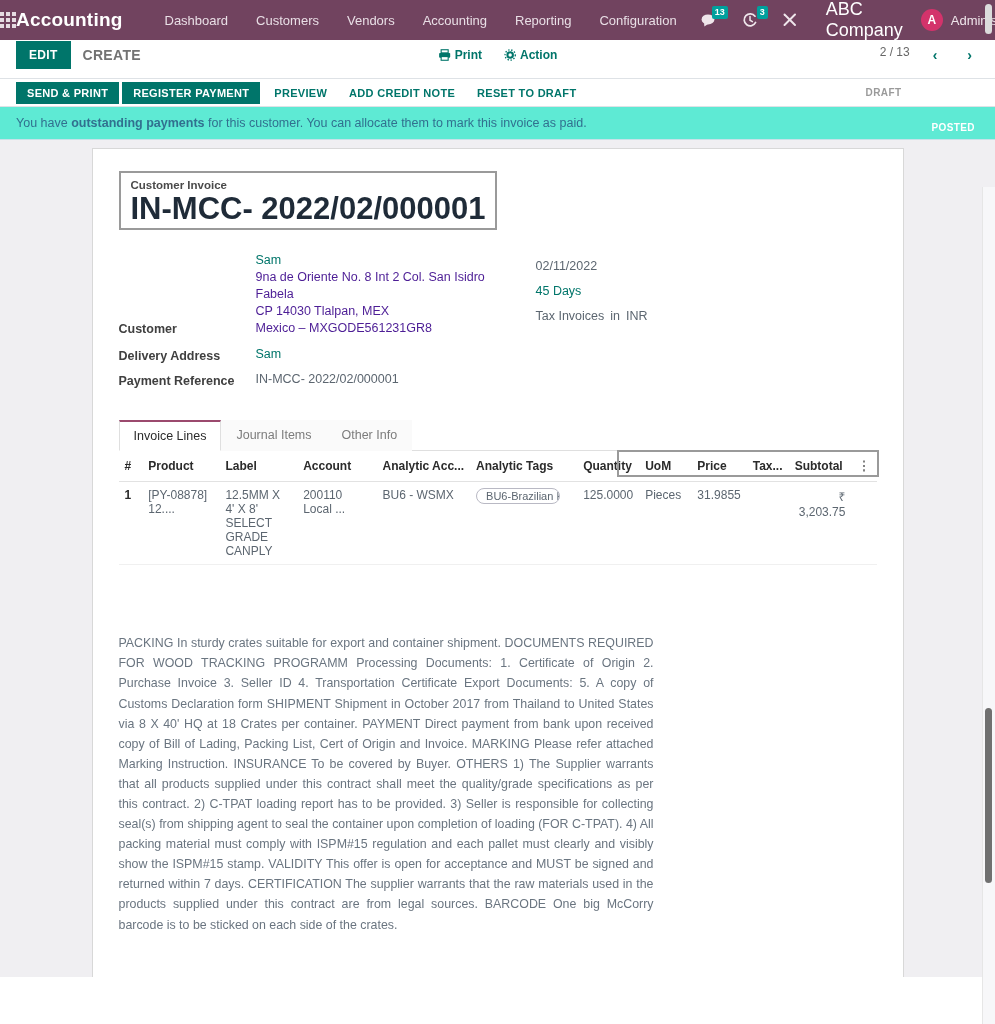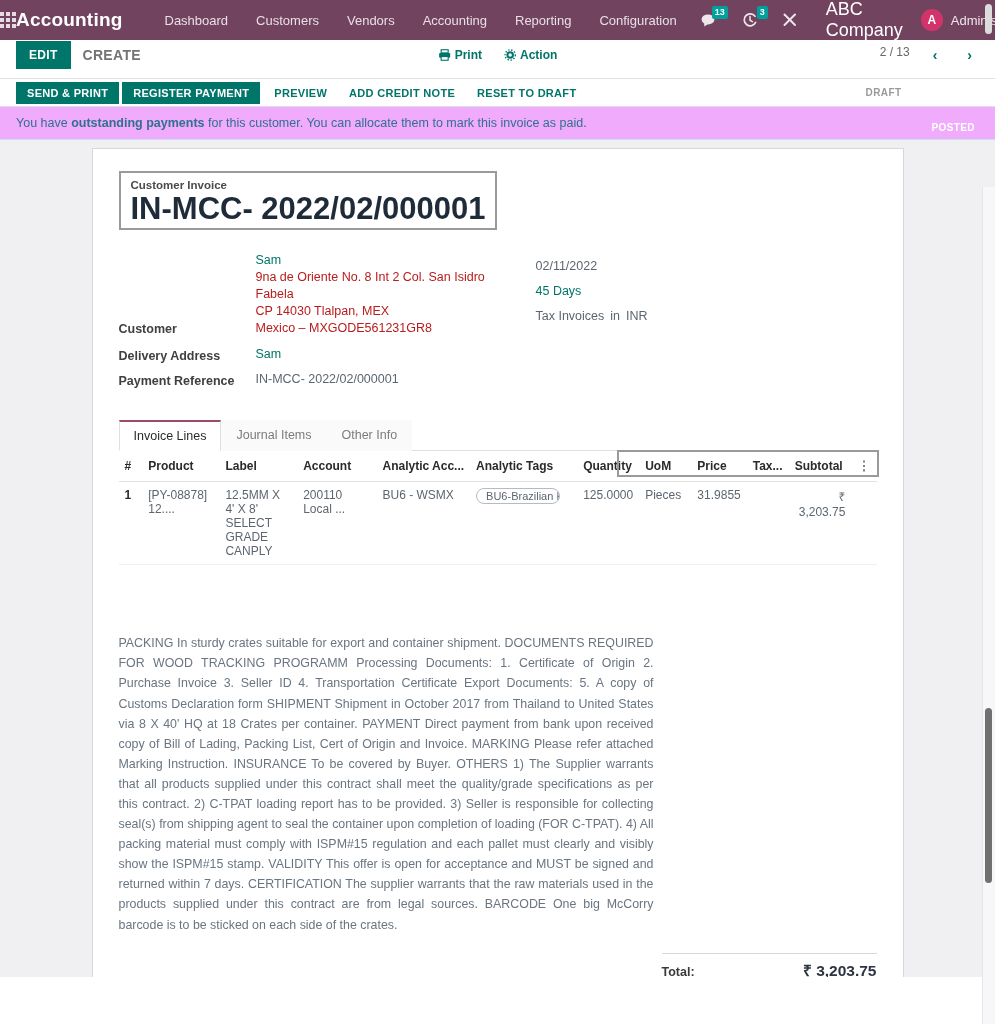--- a/index.html
+++ b/index.html
@@ -111,21 +111,21 @@
   }
   .sb-stage.active { background:#71435f; color:#fff; padding-right:20px;margin-top:48px; }
   .sb-stage.active:before {
     content:""; position:absolute; left:-1px; top:0; bottom:0; width:14px;
     background:#fff;
     clip-path: polygon(0 0, 0 100%, 100% 50%);
   }
 
   
   .alert-bar {
-    background:#f0abfc; color:#31708f; font-size:12.5px;
+    background:#5eead4; color:#31708f; font-size:12.5px;
     padding:9px 16px; border-bottom:1px solid #c8e2e9;
   }
   .alert-bar b { font-weight:bold; }
 
   
   .content-area { background:#f0eff2; padding: 0; height: calc(1024px - 40px - 84px - 29px - 34px); overflow:hidden; }
   .sheet {
     background:#fff; border:1px solid #d8d8d8; margin: 8px auto 0 auto;
     width: 812px; padding: 22px 26px 20px 26px;
     min-height: 850px;
@@ -143,21 +143,21 @@
   .fields { display:flex; gap: 0; }
   .fields-left { width: 395px; }
   .fields-right { flex:1; padding-left: 8px; }
   .frow { display:flex; margin-bottom: 4px; align-items:flex-end;gap:11px; }
   .flabel {
     width:126px; font-weight:bold; font-size:12.5px; color:#404040; flex-shrink:0;
     padding-top:1px;
   }
   .fval { font-size:12.5px; color:#5c6670; line-height:1.35; }
   .fval.link { color:#00756a; cursor:pointer; }
-  .addr-line { color:#b91c1c; font-size:12.5px; line-height:1.35; }
+  .addr-line { color:#4c1d95; font-size:12.5px; line-height:1.35; }
 
   .date-box { border:2px solid #9a9a9a; display:inline-block; padding: 4px 14px 4px 6px; }
   .date-box .flabel { width: 96px; }
   .frow-tight { margin-bottom:2px; }
   .rcol { display:flex; }
   .rlabels { }
   .rvals { padding-top: 6px; padding-left: 14px; }
   .rvals .fval { margin-bottom: 8px; }
 
   
@@ -418,30 +418,20 @@
               <td></td>
             </tr>
           </tbody>
         </table>
         <div class="highlight-frame" style="left:498px; right:-2px; top:-1px; height:27px;"></div>
       </div>
     </div>
 
     <div class="terms">PACKING In sturdy crates suitable for export and container shipment. DOCUMENTS REQUIRED FOR WOOD TRACKING PROGRAMM Processing Documents: 1. Certificate of Origin 2. Purchase Invoice 3. Seller ID 4. Transportation Certificate Export Documents: 5. A copy of Customs Declaration form SHIPMENT Shipment in October 2017 from Thailand to United States via 8 X 40' HQ at 18 Crates per container. PAYMENT Direct payment from bank upon received copy of Bill of Lading, Packing List, Cert of Origin and Invoice. MARKING Please refer attached Marking Instruction. INSURANCE To be covered by Buyer. OTHERS 1) The Supplier warrants that all products supplied under this contract shall meet the quality/grade specifications as per this contract. 2) C-TPAT loading report has to be provided. 3) Seller is responsible for collecting seal(s) from shipping agent to seal the container upon completion of loading (FOR C-TPAT). 4) All packing material must comply with ISPM#15 regulation and each pallet must clearly and visibly show the ISPM#15 stamp. VALIDITY This offer is open for acceptance and MUST be signed and returned within 7 days. CERTIFICATION The supplier warrants that the raw materials used in the products supplied under this contract are from legal sources. BARCODE One big McCorry barcode is to be sticked on each side of the crates.</div>
 
-    <div class="totals">
-      <div class="totals-inner">
-        <div class="total-sep"></div>
-        <div class="total-row">
-          <span class="total-label">Total:</span>
-          <span class="total-amt">₹ 3,203.75</span>
-        </div>
-
-      </div>
-    </div>
 
     
 
   </div>
 </div>
 
 <div class="vscroll-track"></div>
 <div class="vscroll"></div>
 <div class="nav-scrollmark"></div>
 

